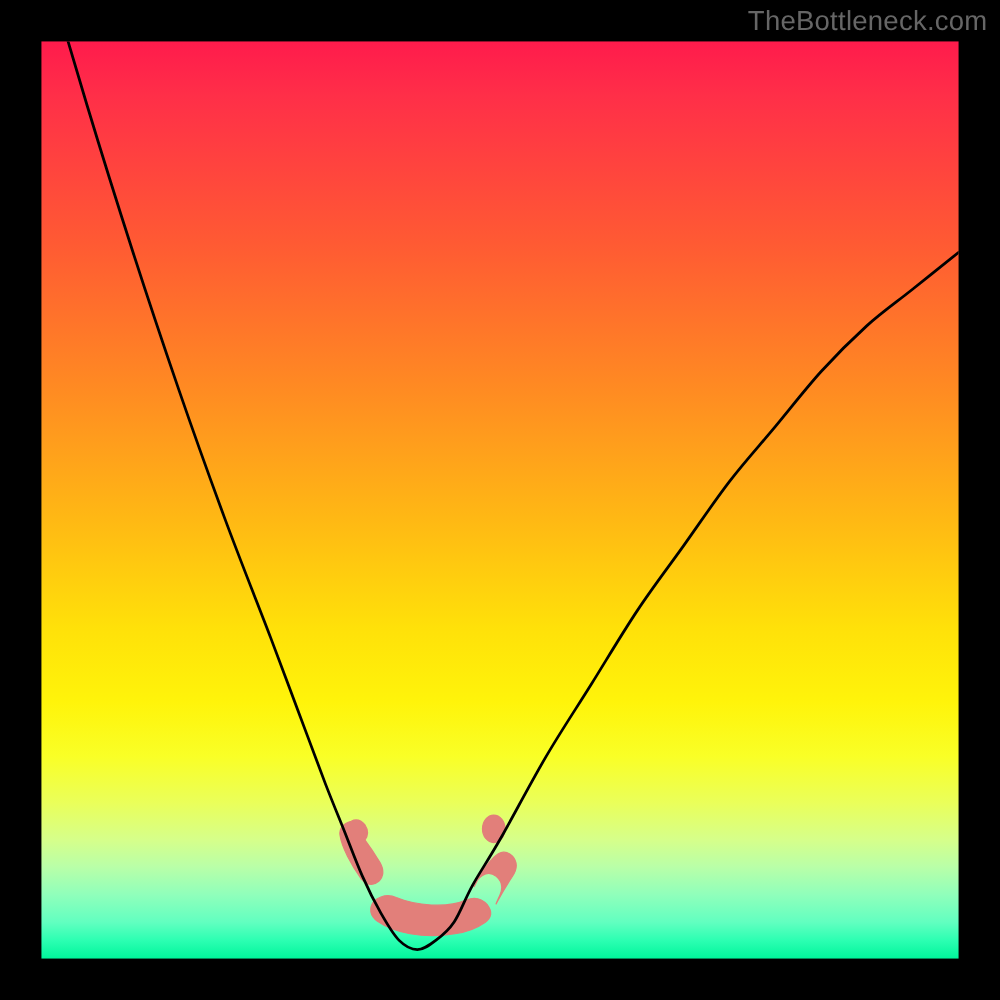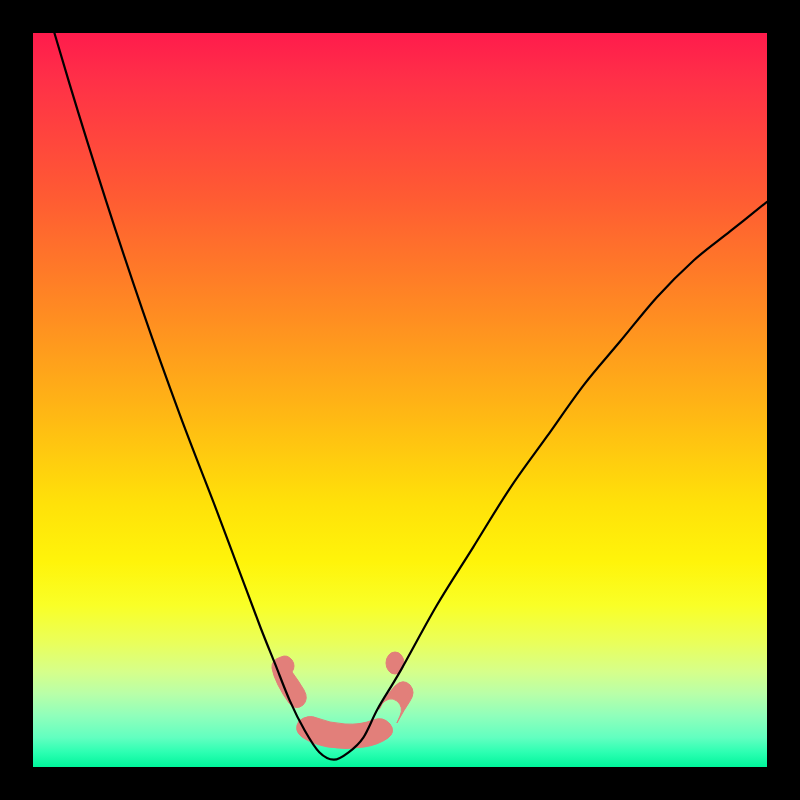--- a/index.html
+++ b/index.html
@@ -78,20 +78,21 @@
   .salmon-blob {
     fill: #e27f7a;
     stroke: #e27f7a;
   }
 </style>
 </head>
 <body>
 
 <div class="stage">
 
+  <div class="watermark">TheBottleneck.com</div>
 
   <div class="plot">
     <div class="gradient"></div>
 
     <svg class="curves" viewBox="0 0 734 734">
 
       <g>
 
         <path class="salmon-blob" d="M 248 624
                  q 6 -3 11 3

